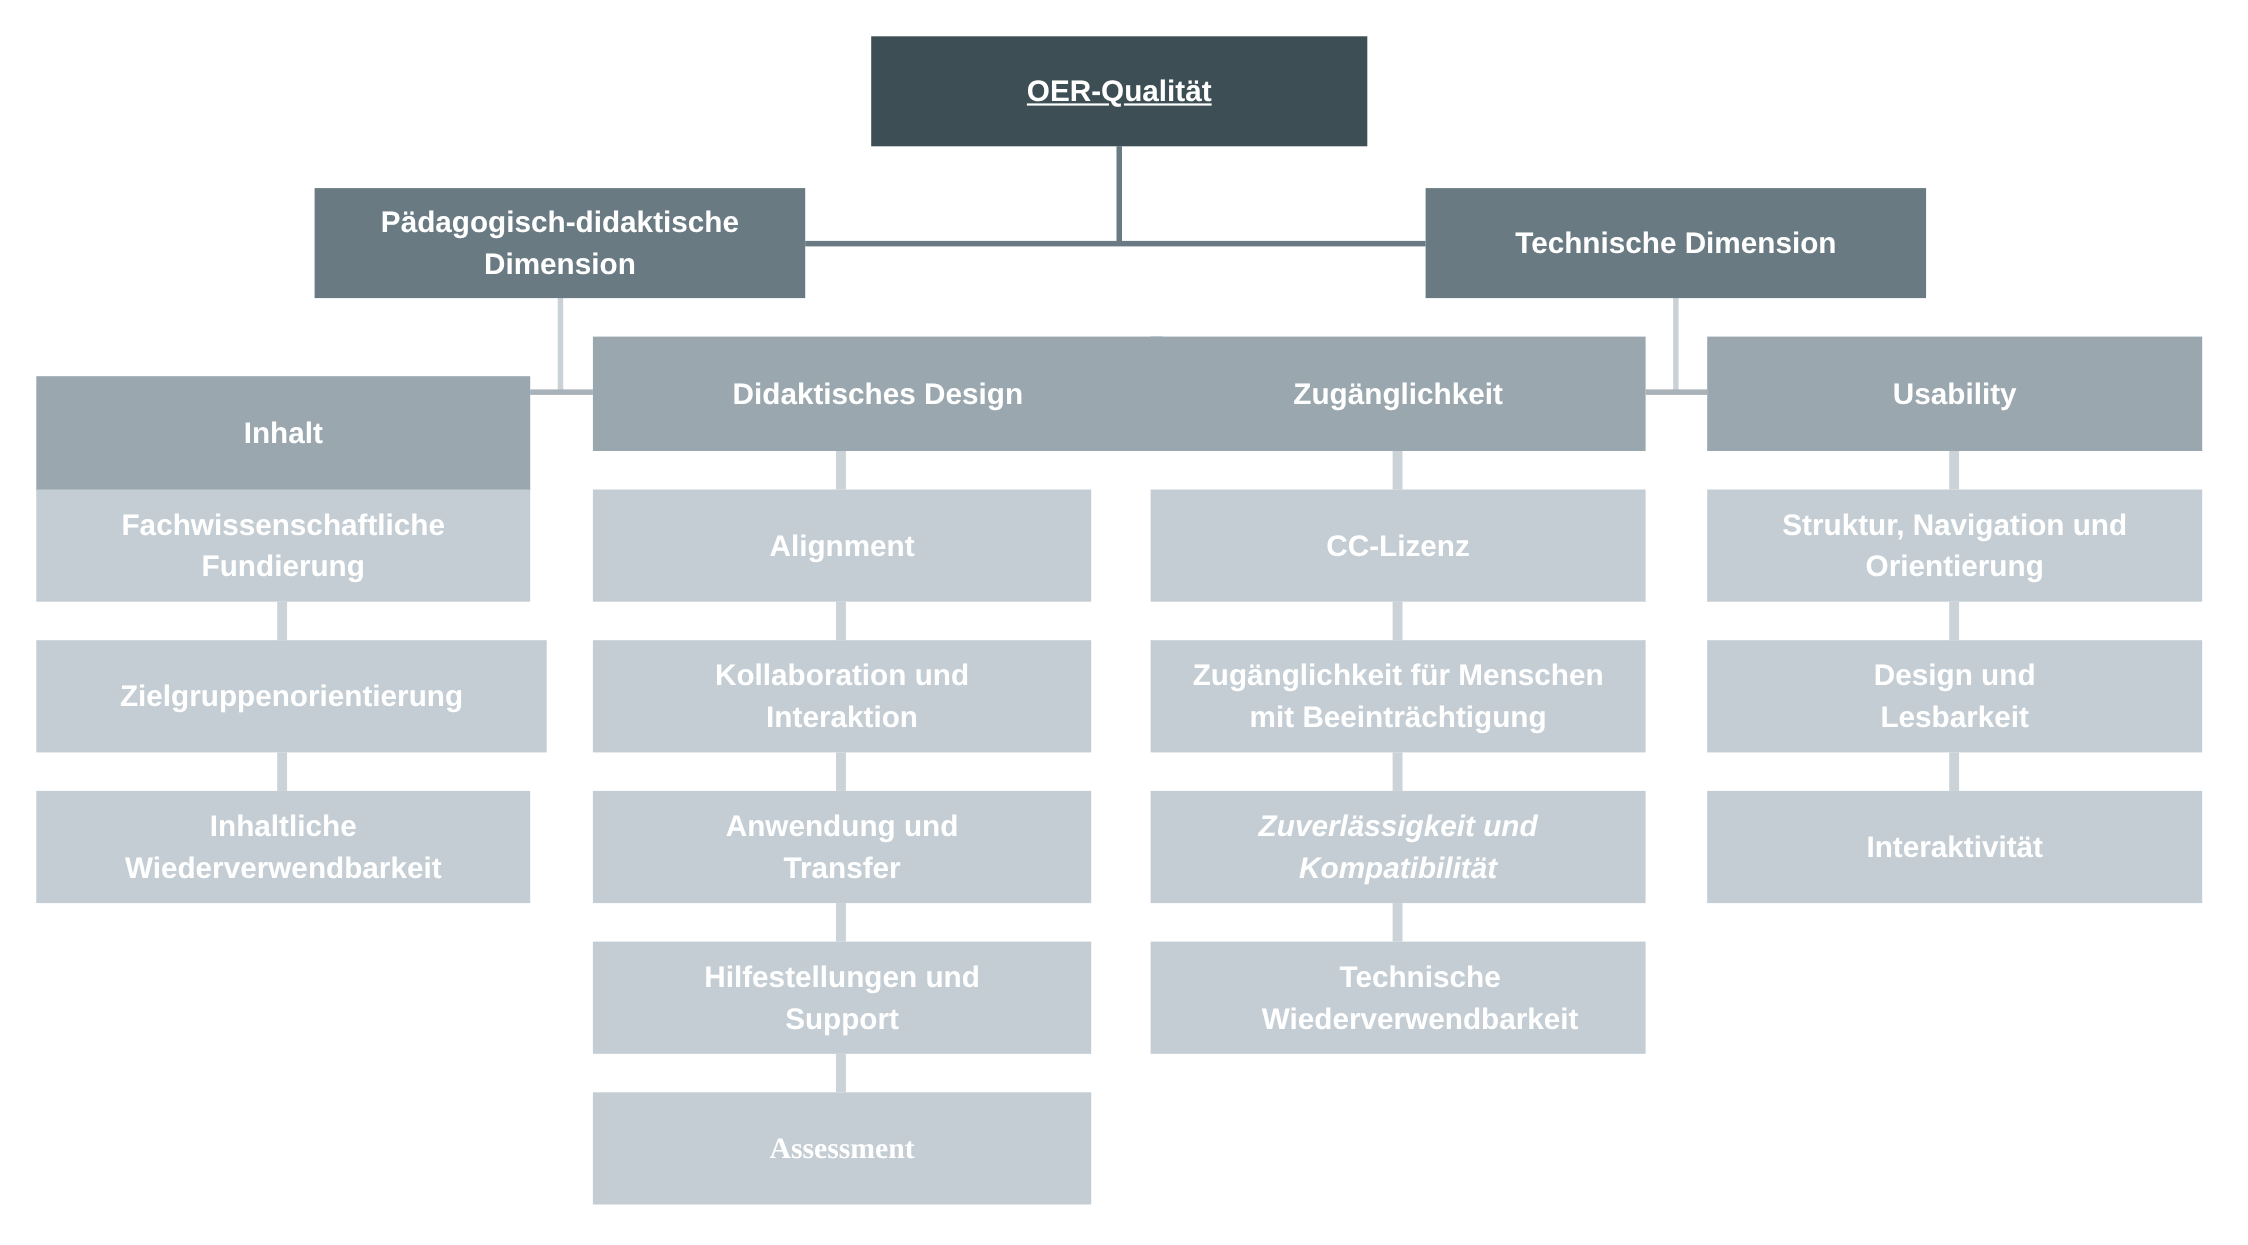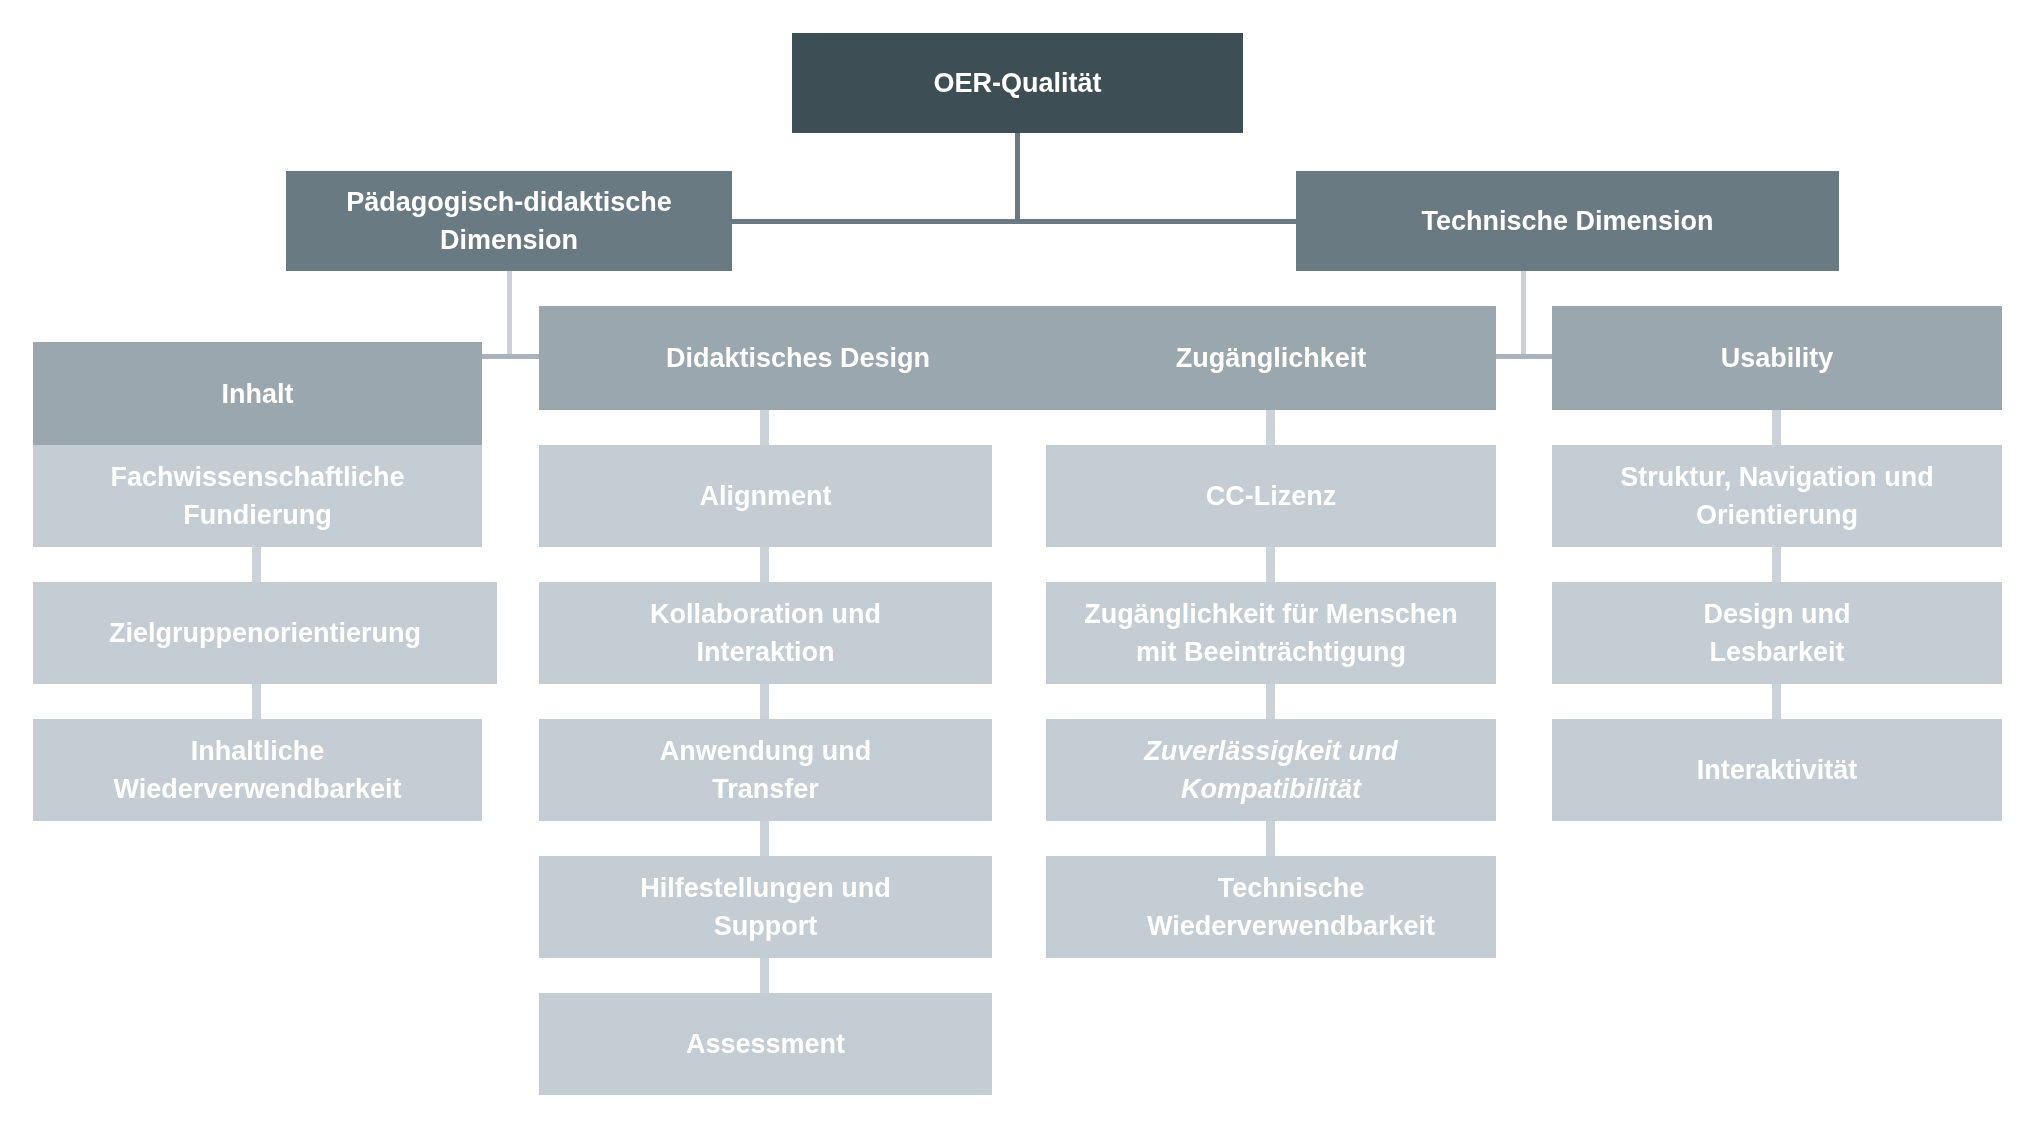--- a/index.html
+++ b/index.html
@@ -21,21 +21,21 @@
     align-items: center;
     justify-content: center;
     text-align: center;
     white-space: pre-line;
     color: var(--text, #ffffff);
     font-weight: bold;
     font-size: 27px;
     line-height: 38px;
     box-sizing: border-box;
   }
-  .box.root  { background: var(--root_box, #3E4E55); }
+  .box.root  { background: var(--root_box, #3E4E55); text-decoration: underline; }
   .box.dim   { background: var(--dimension_box, #6A7A82); }
   .box.cat   { background: var(--category_box, #9AA7AE); }
   .box.item  { background: var(--item_box, #C4CDD3); }
   .line {
     position: absolute;
   }
   .line.main  { background: var(--connector_main, #6A7A82); }
   .line.drop  { background: var(--connector_drop, #CBD2D7); }
   .line.join  { background: var(--connector_join, #A8B2B8); }
   .line.child { background: var(--connector_child, #CCD3D8); }
@@ -69,41 +69,41 @@
   <div class="line child" style="left:1266px; top:821px; width:9px; height:35px;"></div>
 
   <div class="line child" style="left:1772px; top:410px; width:9px; height:35px;"></div>
   <div class="line child" style="left:1772px; top:547px; width:9px; height:35px;"></div>
   <div class="line child" style="left:1772px; top:684px; width:9px; height:35px;"></div>
 
   <div class="box root" style="left:792px; top:33px; width:451px; height:100px;">OER-Qualität</div>
 
   <div class="box dim" style="left:286px; top:171px; width:446px; height:100px;text-align:center;">Pädagogisch-didaktische
 Dimension</div>
-  <div class="box dim" style="left:1296px; top:171px; width:543px; height:100px;">Technische Dimension</div>
+  <div class="box dim" style="left:1296px; top:171px; width:455px; height:100px;">Technische Dimension</div>
 
   <div class="box cat" style="left:33px; top:306px; width:449px; height:104px;margin-top:36px;">Inhalt</div>
   <div class="box cat" style="left:539px; top:306px; width:518px; height:104px;">Didaktisches Design</div>
   <div class="box cat" style="left:1046px; top:306px; width:450px; height:104px;">Zugänglichkeit</div>
   <div class="box cat" style="left:1552px; top:306px; width:450px; height:104px;">Usability</div>
 
   <div class="box item" style="left:33px; top:445px; width:449px; height:102px;">Fachwissenschaftliche
 Fundierung</div>
   <div class="box item" style="left:33px; top:582px; width:464px; height:102px;">Zielgruppenorientierung</div>
   <div class="box item" style="left:33px; top:719px; width:449px; height:102px;">Inhaltliche
 Wiederverwendbarkeit</div>
 
   <div class="box item" style="left:539px; top:445px; width:453px; height:102px;">Alignment</div>
   <div class="box item" style="left:539px; top:582px; width:453px; height:102px;">Kollaboration und
 Interaktion</div>
   <div class="box item" style="left:539px; top:719px; width:453px; height:102px;">Anwendung und
 Transfer</div>
   <div class="box item" style="left:539px; top:856px; width:453px; height:102px;">Hilfestellungen und
 Support</div>
-  <div class="box item" style="left:539px; top:993px; width:453px; height:102px;">Assessment</div>
+  <div class="box item" style="left:539px; top:993px; width:453px; height:102px;font-family:Liberation Serif, serif;">Assessment</div>
 
   <div class="box item" style="left:1046px; top:445px; width:450px; height:102px;">CC-Lizenz</div>
   <div class="box item" style="left:1046px; top:582px; width:450px; height:102px;">Zugänglichkeit für Menschen
 mit Beeinträchtigung</div>
   <div class="box item" style="left:1046px; top:719px; width:450px; height:102px;font-style:italic;">Zuverlässigkeit und
 Kompatibilität</div>
   <div class="box item" style="left:1046px; top:856px; width:450px; height:102px;padding-left:40px;">Technische
 Wiederverwendbarkeit</div>
 
   <div class="box item" style="left:1552px; top:445px; width:450px; height:102px;">Struktur, Navigation und

